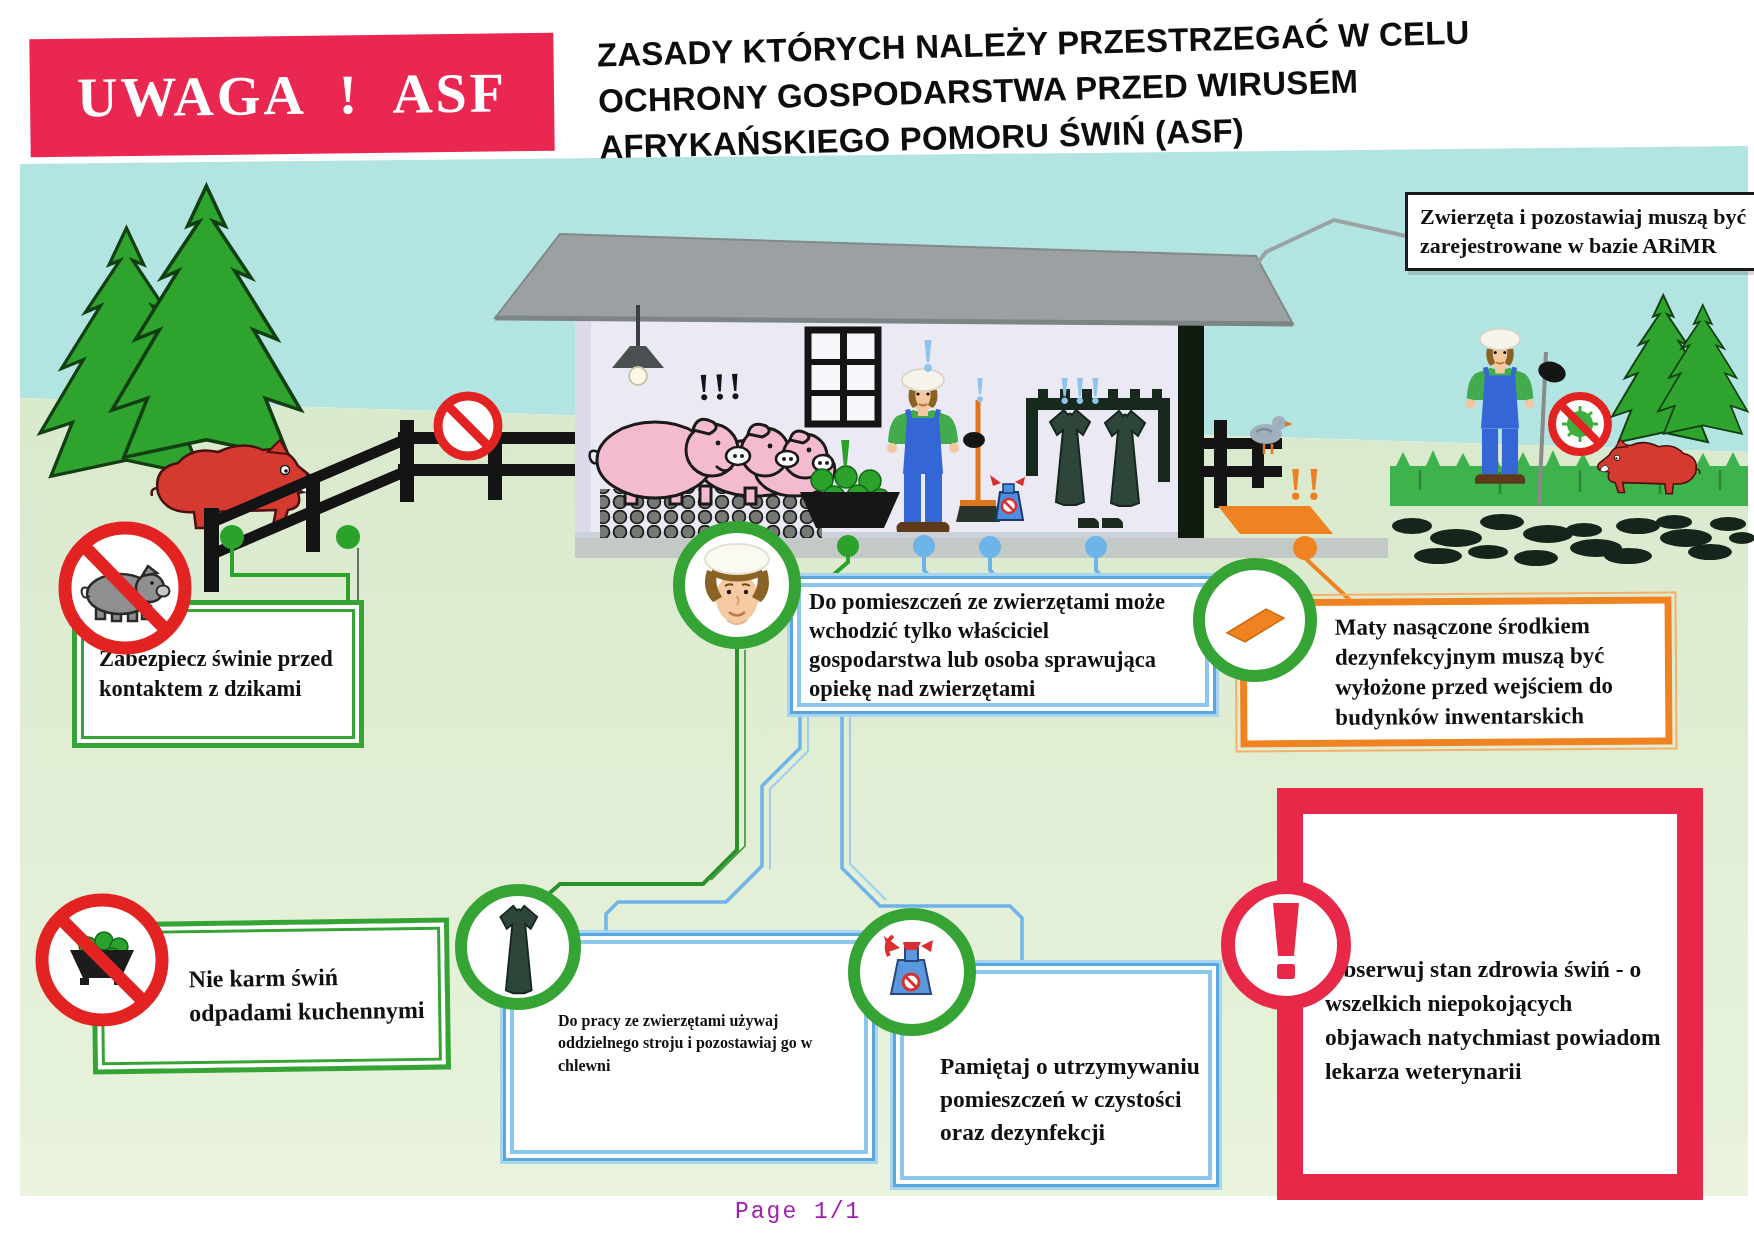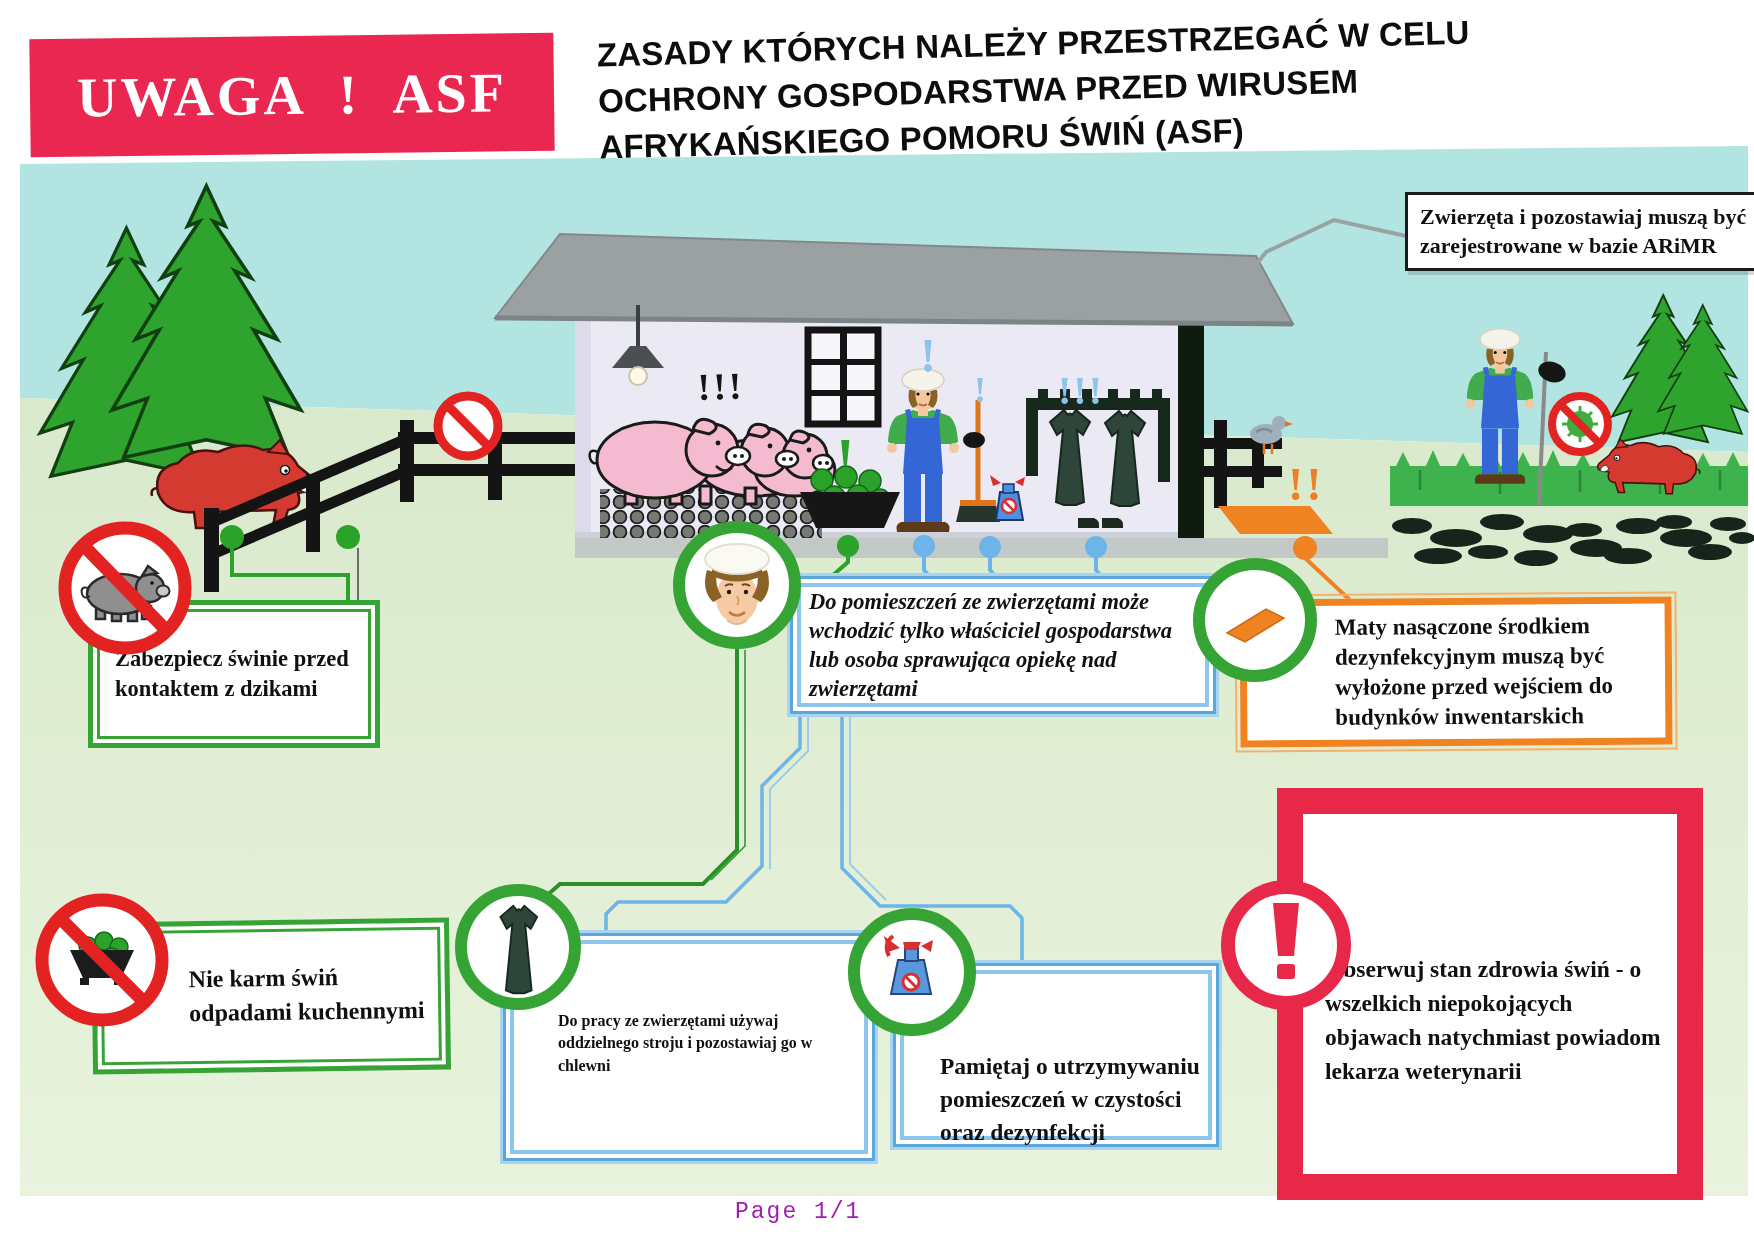--- a/index.html
+++ b/index.html
@@ -321,41 +321,41 @@
 <div class="banner">
   <span>UWAGA ! ASF</span>
 </div>
 
 <div class="title">ZASADY KTÓRYCH NALEŻY PRZESTRZEGAĆ W CELU OCHRONY GOSPODARSTWA PRZED WIRUSEM AFRYKAŃSKIEGO POMORU ŚWIŃ (ASF)</div>
 
 <div class="rule callout-frame" style="left:1405px;top:192px;width:334px;padding:8px 12px;font-size:22px;line-height:1.3;">
   <span>Zwierzęta i pozostawiaj muszą być zarejestrowane w bazie ARiMR</span>
 </div>
 
-<div class="rule green-frame vcenter" style="left:88px;top:600px;width:292px;height:148px;padding:6px 4px 6px 22px;font-size:22.5px;line-height:1.35;box-sizing:border-box;">
+<div class="rule green-frame vcenter" style="left:72px;top:600px;width:292px;height:148px;padding:6px 4px 6px 22px;font-size:22.5px;line-height:1.35;box-sizing:border-box;">
   <span>Zabezpiecz świnie przed kontaktem z dzikami</span>
 </div>
 
-<div class="rule blue-frame vcenter" style="left:790px;top:576px;width:426px;height:138px;padding:6px 40px 6px 16px;font-size:22.5px;line-height:1.3;box-sizing:border-box;font-style:italic;">
+<div class="rule blue-frame vcenter" style="left:790px;top:576px;width:426px;height:138px;padding:6px 40px 6px 16px;font-size:22.5px;line-height:1.3;box-sizing:border-box;">
   <span>Do pomieszczeń ze zwierzętami może wchodzić tylko właściciel gospodarstwa lub osoba sprawująca opiekę nad zwierzętami</span>
 </div>
 
 <div class="rule orange-frame vcenter" style="left:1240px;top:598px;width:432px;height:148px;padding:6px 8px 6px 88px;font-size:23px;line-height:1.3;box-sizing:border-box;transform:rotate(-0.4deg);">
   <span>Maty nasączone środkiem dezynfekcyjnym muszą być wyłożone przed wejściem do budynków inwentarskich</span>
 </div>
 
 <div class="rule green-frame vcenter" style="left:92px;top:920px;width:358px;height:152px;padding:6px 8px 6px 92px;font-size:24px;line-height:1.4;box-sizing:border-box;transform:rotate(-0.8deg);">
   <span>Nie karm świń odpadami kuchennymi</span>
 </div>
 
 <div class="rule blue-frame" style="left:503px;top:933px;width:372px;height:228px;padding:74px 14px 6px 52px;font-size:16px;line-height:1.4;box-sizing:border-box;">
   <span>Do pracy ze zwierzętami używaj oddzielnego stroju i pozostawiaj go w chlewni</span>
 </div>
 
-<div class="rule blue-frame" style="left:893px;top:963px;width:326px;height:184px;padding:84px 14px 6px 44px;font-size:23.5px;line-height:1.4;box-sizing:border-box;">
+<div class="rule blue-frame" style="left:893px;top:963px;width:326px;height:224px;padding:84px 14px 6px 44px;font-size:23.5px;line-height:1.4;box-sizing:border-box;">
   <span>Pamiętaj o utrzymywaniu pomieszczeń w czystości oraz dezynfekcji</span>
 </div>
 
 <div class="rule red-frame" style="left:1277px;top:788px;width:426px;height:412px;padding:138px 14px 6px 22px;font-size:23.5px;line-height:1.45;box-sizing:border-box;">
   <span>Obserwuj stan zdrowia świń - o wszelkich niepokojących objawach natychmiast powiadom lekarza weterynarii</span>
 </div>
 
 <div class="page-footer">Page 1/1</div>
 
 <svg id="icons" class="layer" width="1754" height="1240" viewBox="0 0 1754 1240">

